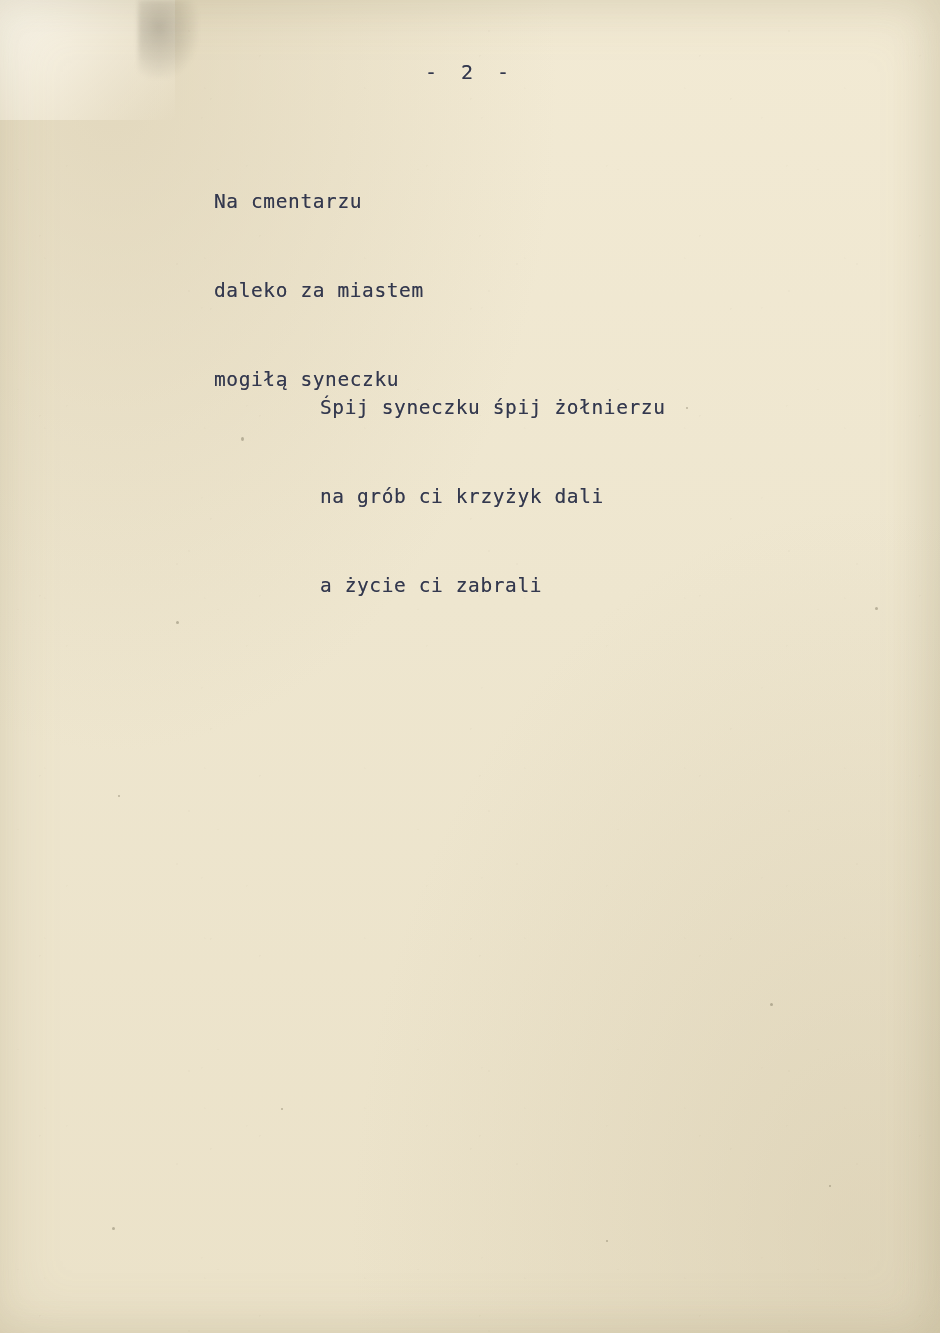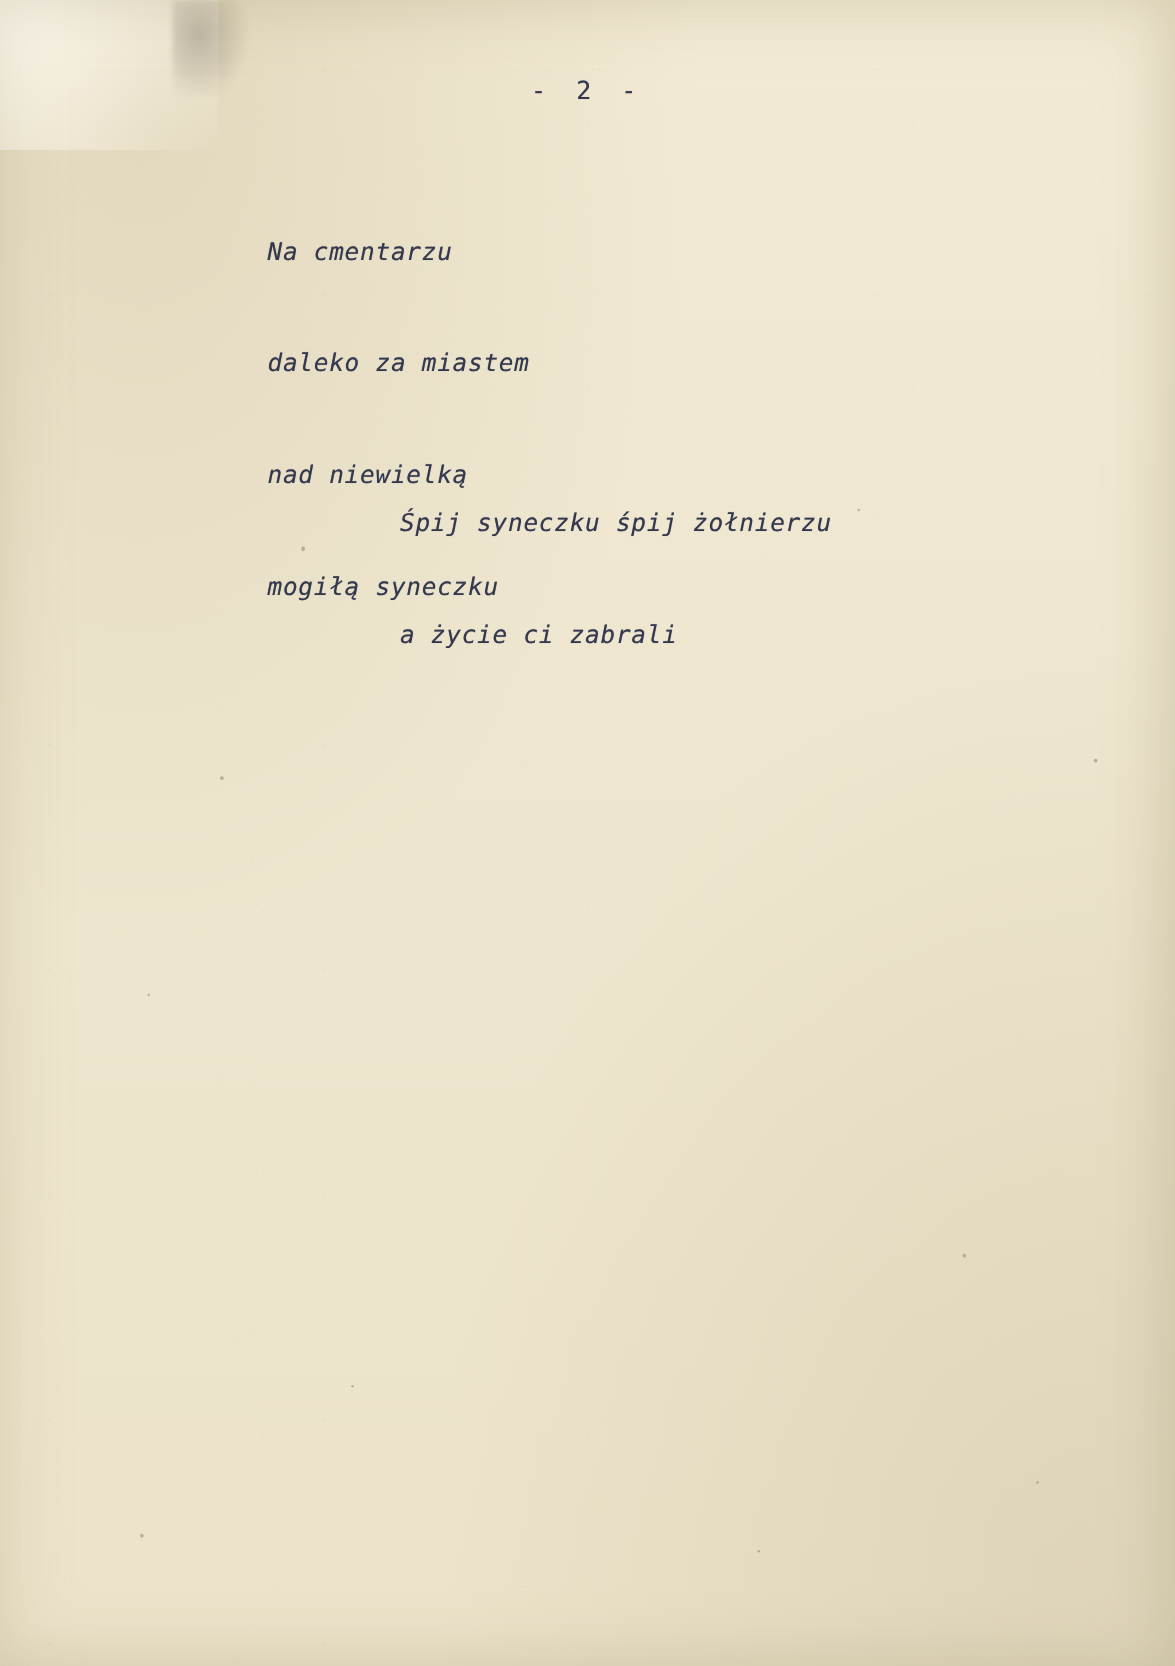--- a/index.html
+++ b/index.html
@@ -85,27 +85,26 @@
 
   #stanza-one {
     position: absolute;
     left: 214px;
     top: 127px;
   }
 
   #stanza-two {
     position: absolute;
     left: 320px;
-    top: 344px;
+    top: 333px;
   }
 
   .line {
     display: block;
     position: relative;
-    font-style: italic;
   }
 
   
   .strike-over {
     position: relative;
     color: #2b2f44;
   }
   .strike-over::after {
     content: "";
     position: absolute;
@@ -152,26 +151,26 @@
 
   <div id="grain"></div>
   <div id="corner-fold"></div>
   <div id="corner-smudge"></div>
 
   <div id="page-number" class="typed">- 2 -</div>
 
   <div id="stanza-one" class="typed">
     <span class="line">Na cmentarzu</span>
     <span class="line">daleko za miastem</span>
-    <span class="line">nad niewielką</span>
     <span class="line">mogiłą syneczku</span>
   </div>
 
   <div id="stanza-two" class="typed">
     <span class="line">Śpij syneczku śpij żołnierzu</span>
+    <span class="line">na grób ci krzyżyk dali</span>
     <span class="line">a życie ci zabrali</span>
   </div>
 
   <div class="speck" style="left:875px; top:607px; width:3px; height:3px;"></div>
   <div class="speck" style="left:241px; top:437px; width:3px; height:4px;"></div>
   <div class="speck" style="left:176px; top:621px; width:3px; height:3px;"></div>
   <div class="speck" style="left:112px; top:1227px; width:3px; height:3px;"></div>
   <div class="speck" style="left:770px; top:1003px; width:3px; height:3px;"></div>
   <div class="speck" style="left:686px; top:407px; width:2px; height:2px;"></div>
   <div class="speck" style="left:281px; top:1108px; width:2px; height:2px;"></div>

